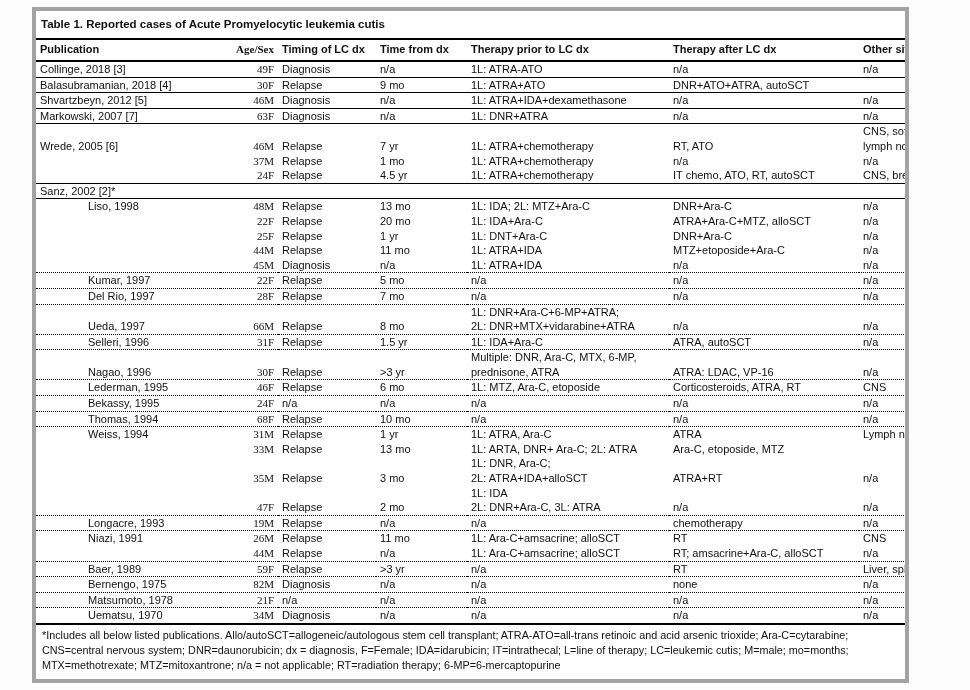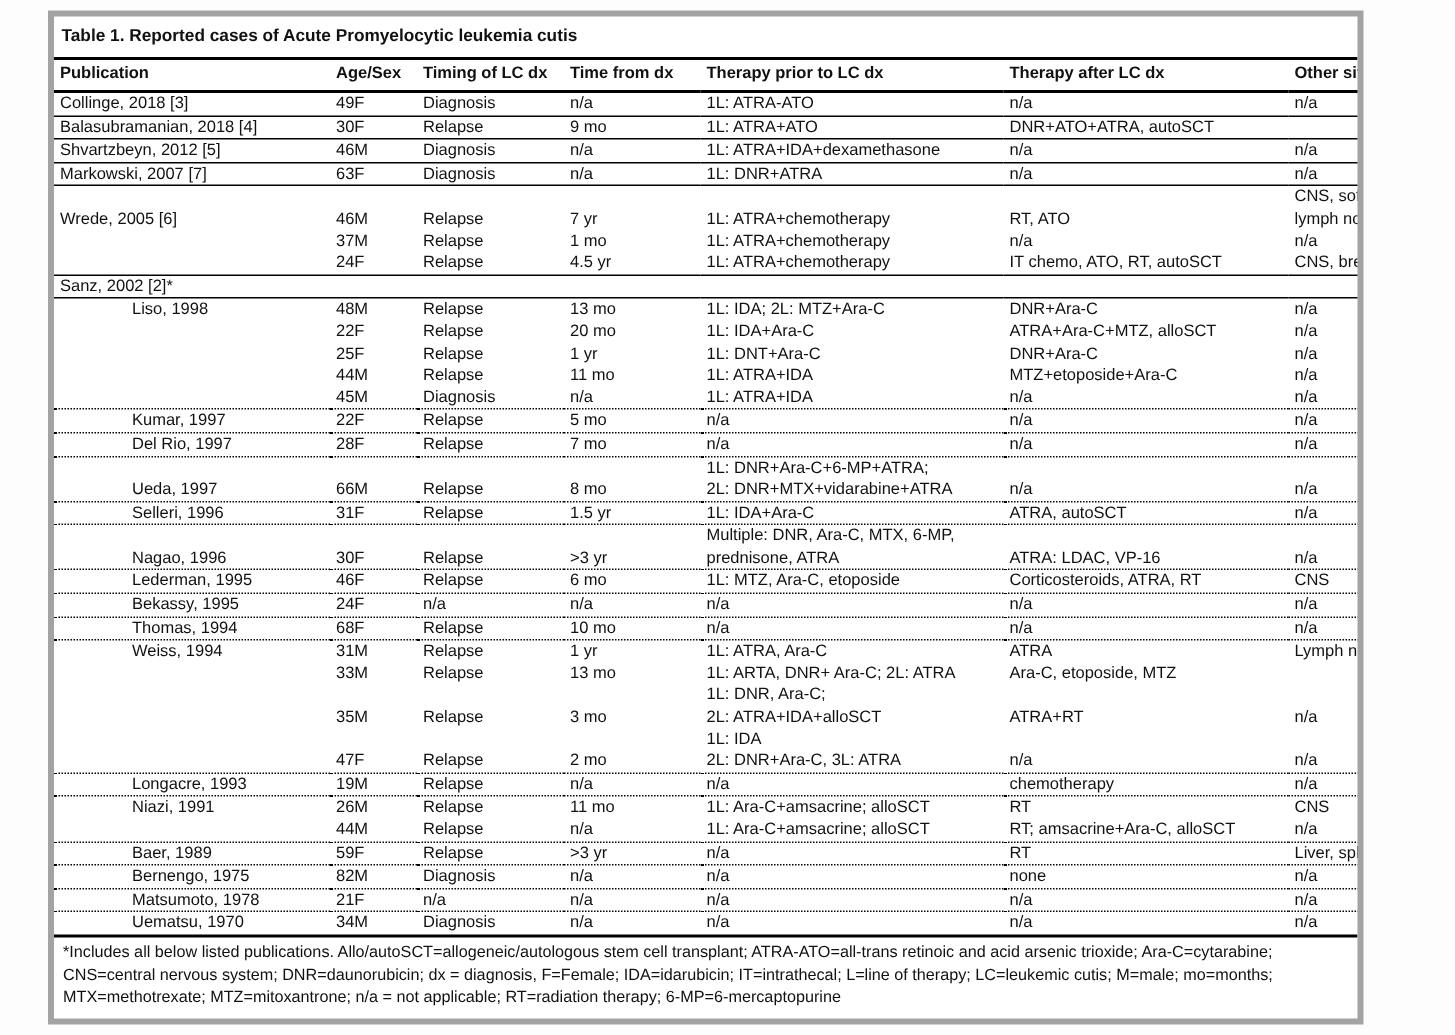--- a/index.html
+++ b/index.html
@@ -22,21 +22,21 @@
   table { width:100%; border-collapse:collapse; table-layout:fixed;padding-left:11px; }
   th {
     font-size:11px; font-weight:bold; text-align:left;
     padding:3px 4px 4px 4px; border-bottom:2px solid #000;
     line-height:13px;
   }
   td {
     font-size:11px; line-height:14.6px; padding:0 4px;
     vertical-align:bottom; overflow:hidden;
   }
-  th.c-age, td.age { text-align:left; }
+  th.c-age, td.age { text-align:right;font-family:Liberation Serif, serif; }
   tr.b-solid  td { border-top:1px solid #000; }
   tr.b-dotted td { border-top:1px dotted #000; }
   td.pre { white-space:pre-line; }
   td.pub.indent { padding-left:52px; }
   .footnote {
     font-size:10.8px; line-height:15px; padding:3px 6px 4px 6px;
     border-top:2px solid #000;
   }
 </style>
 </head>

